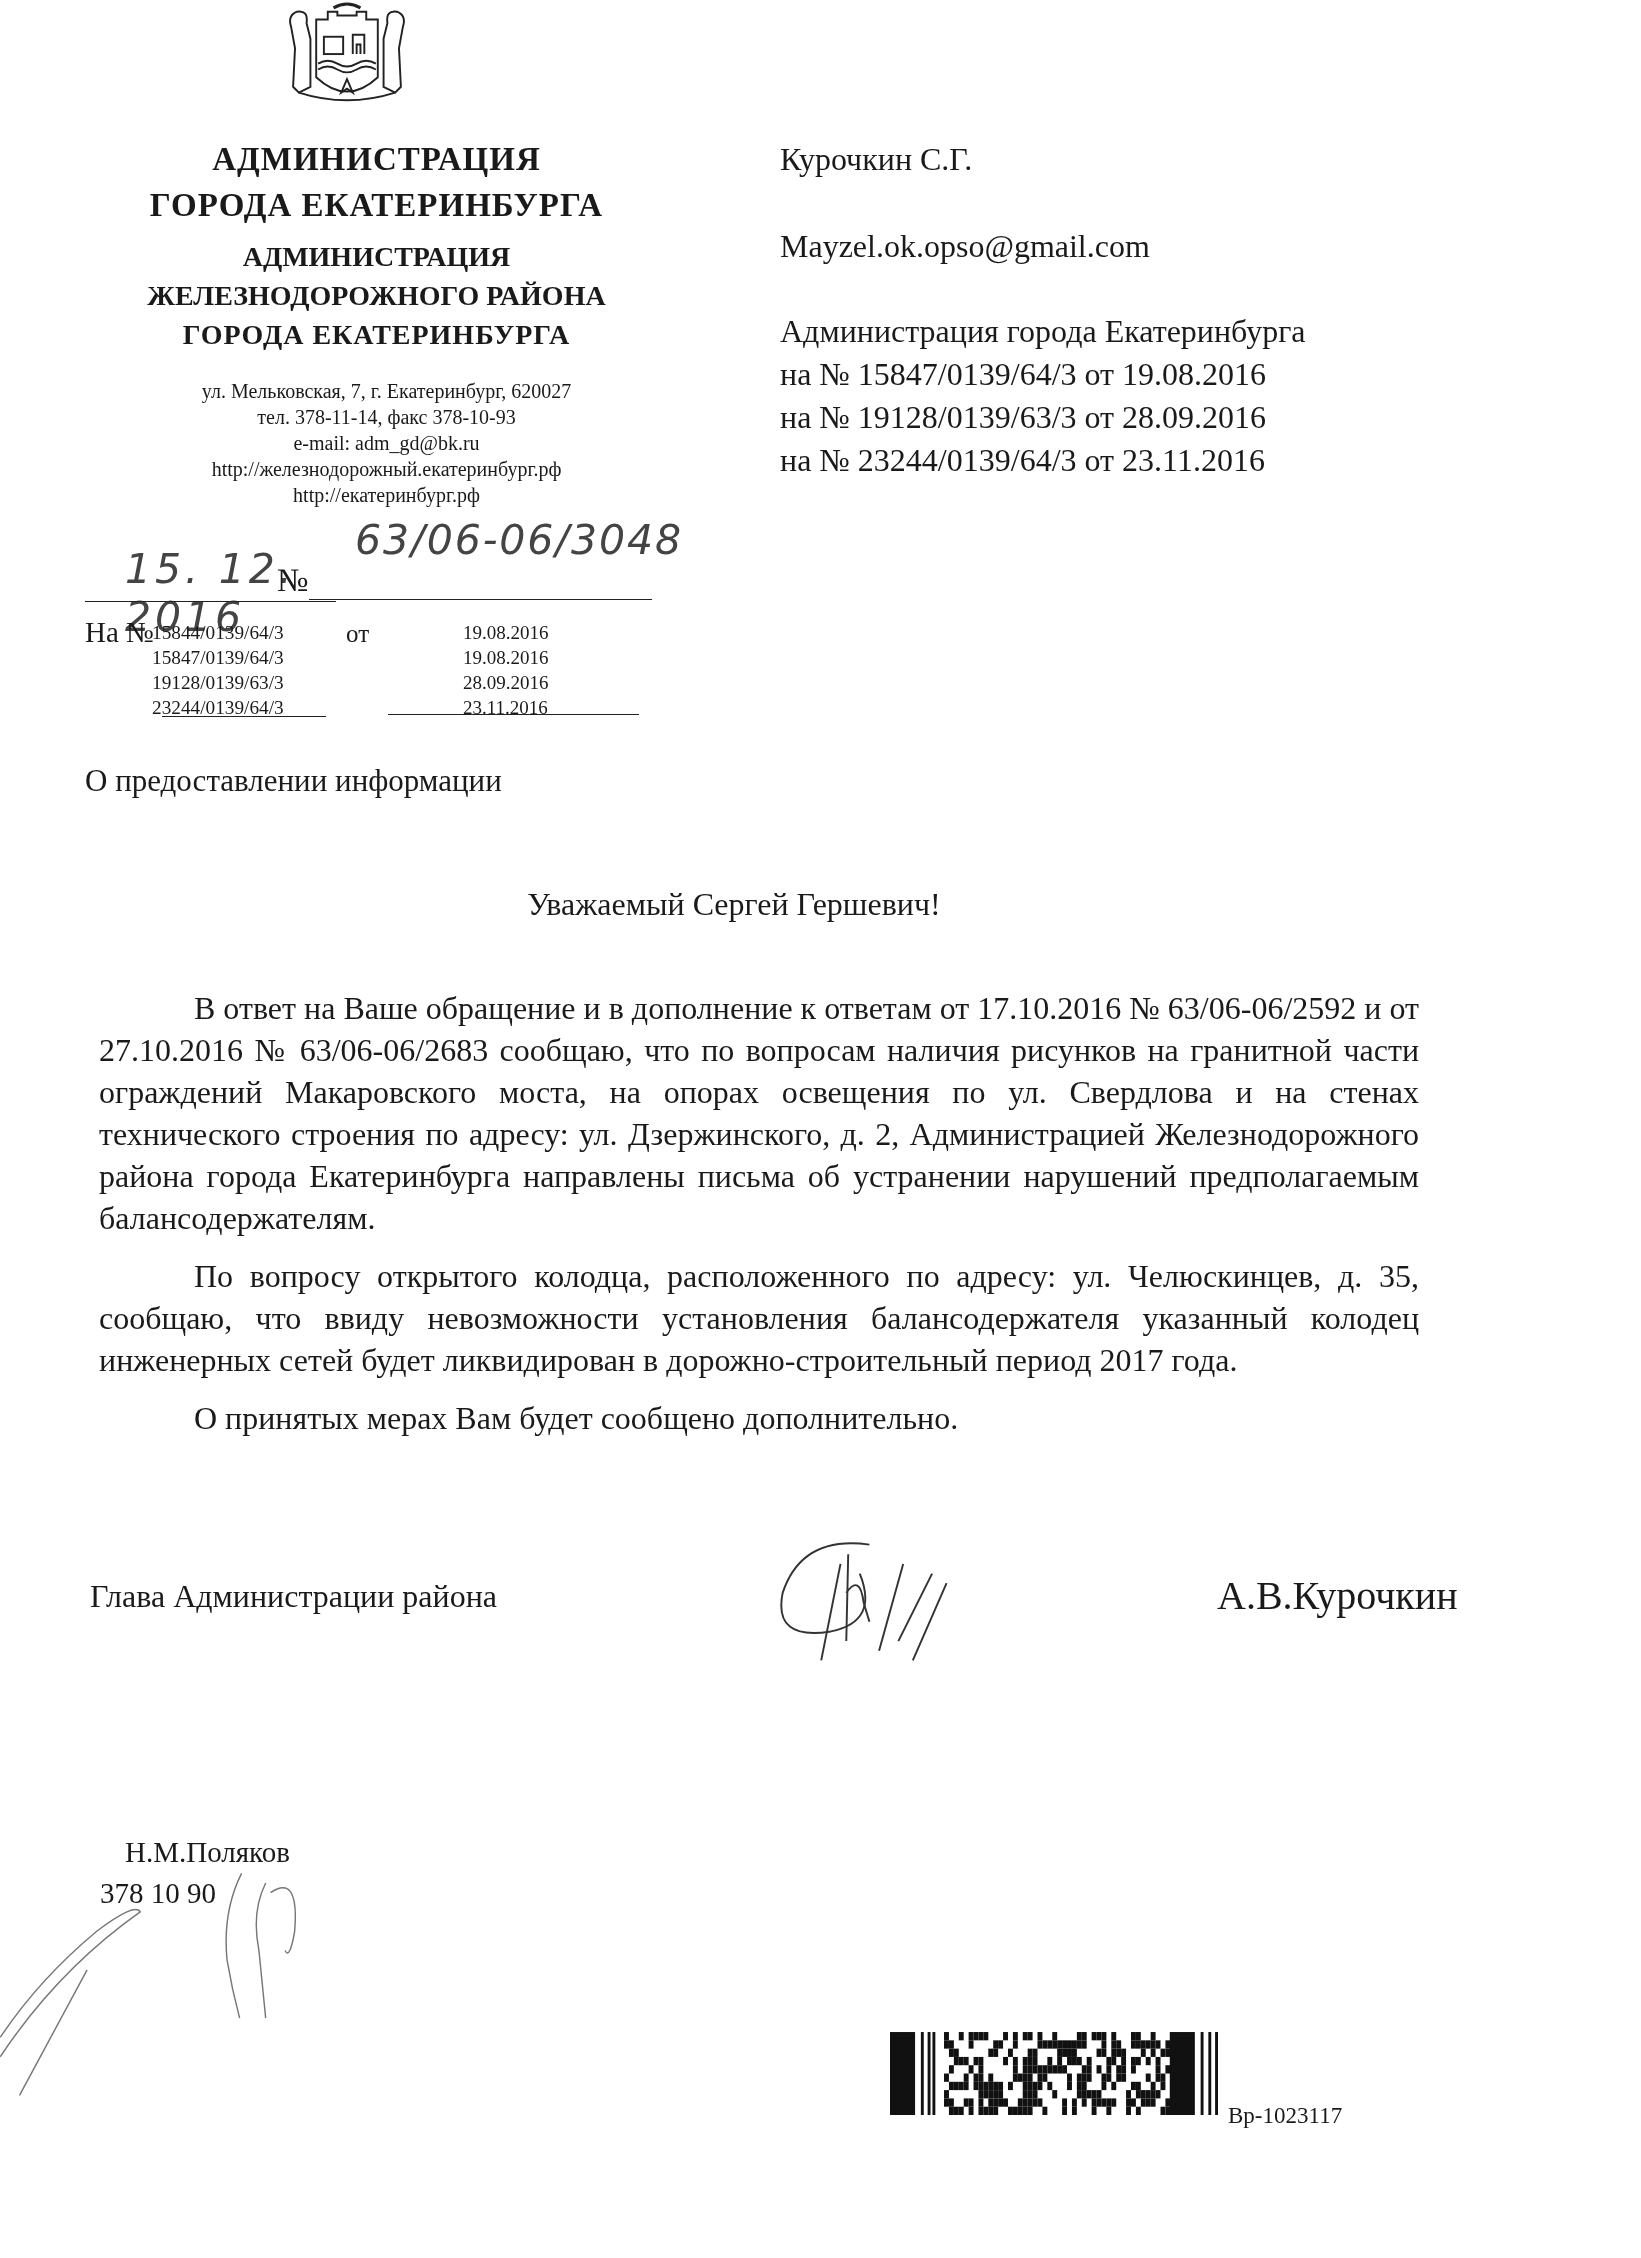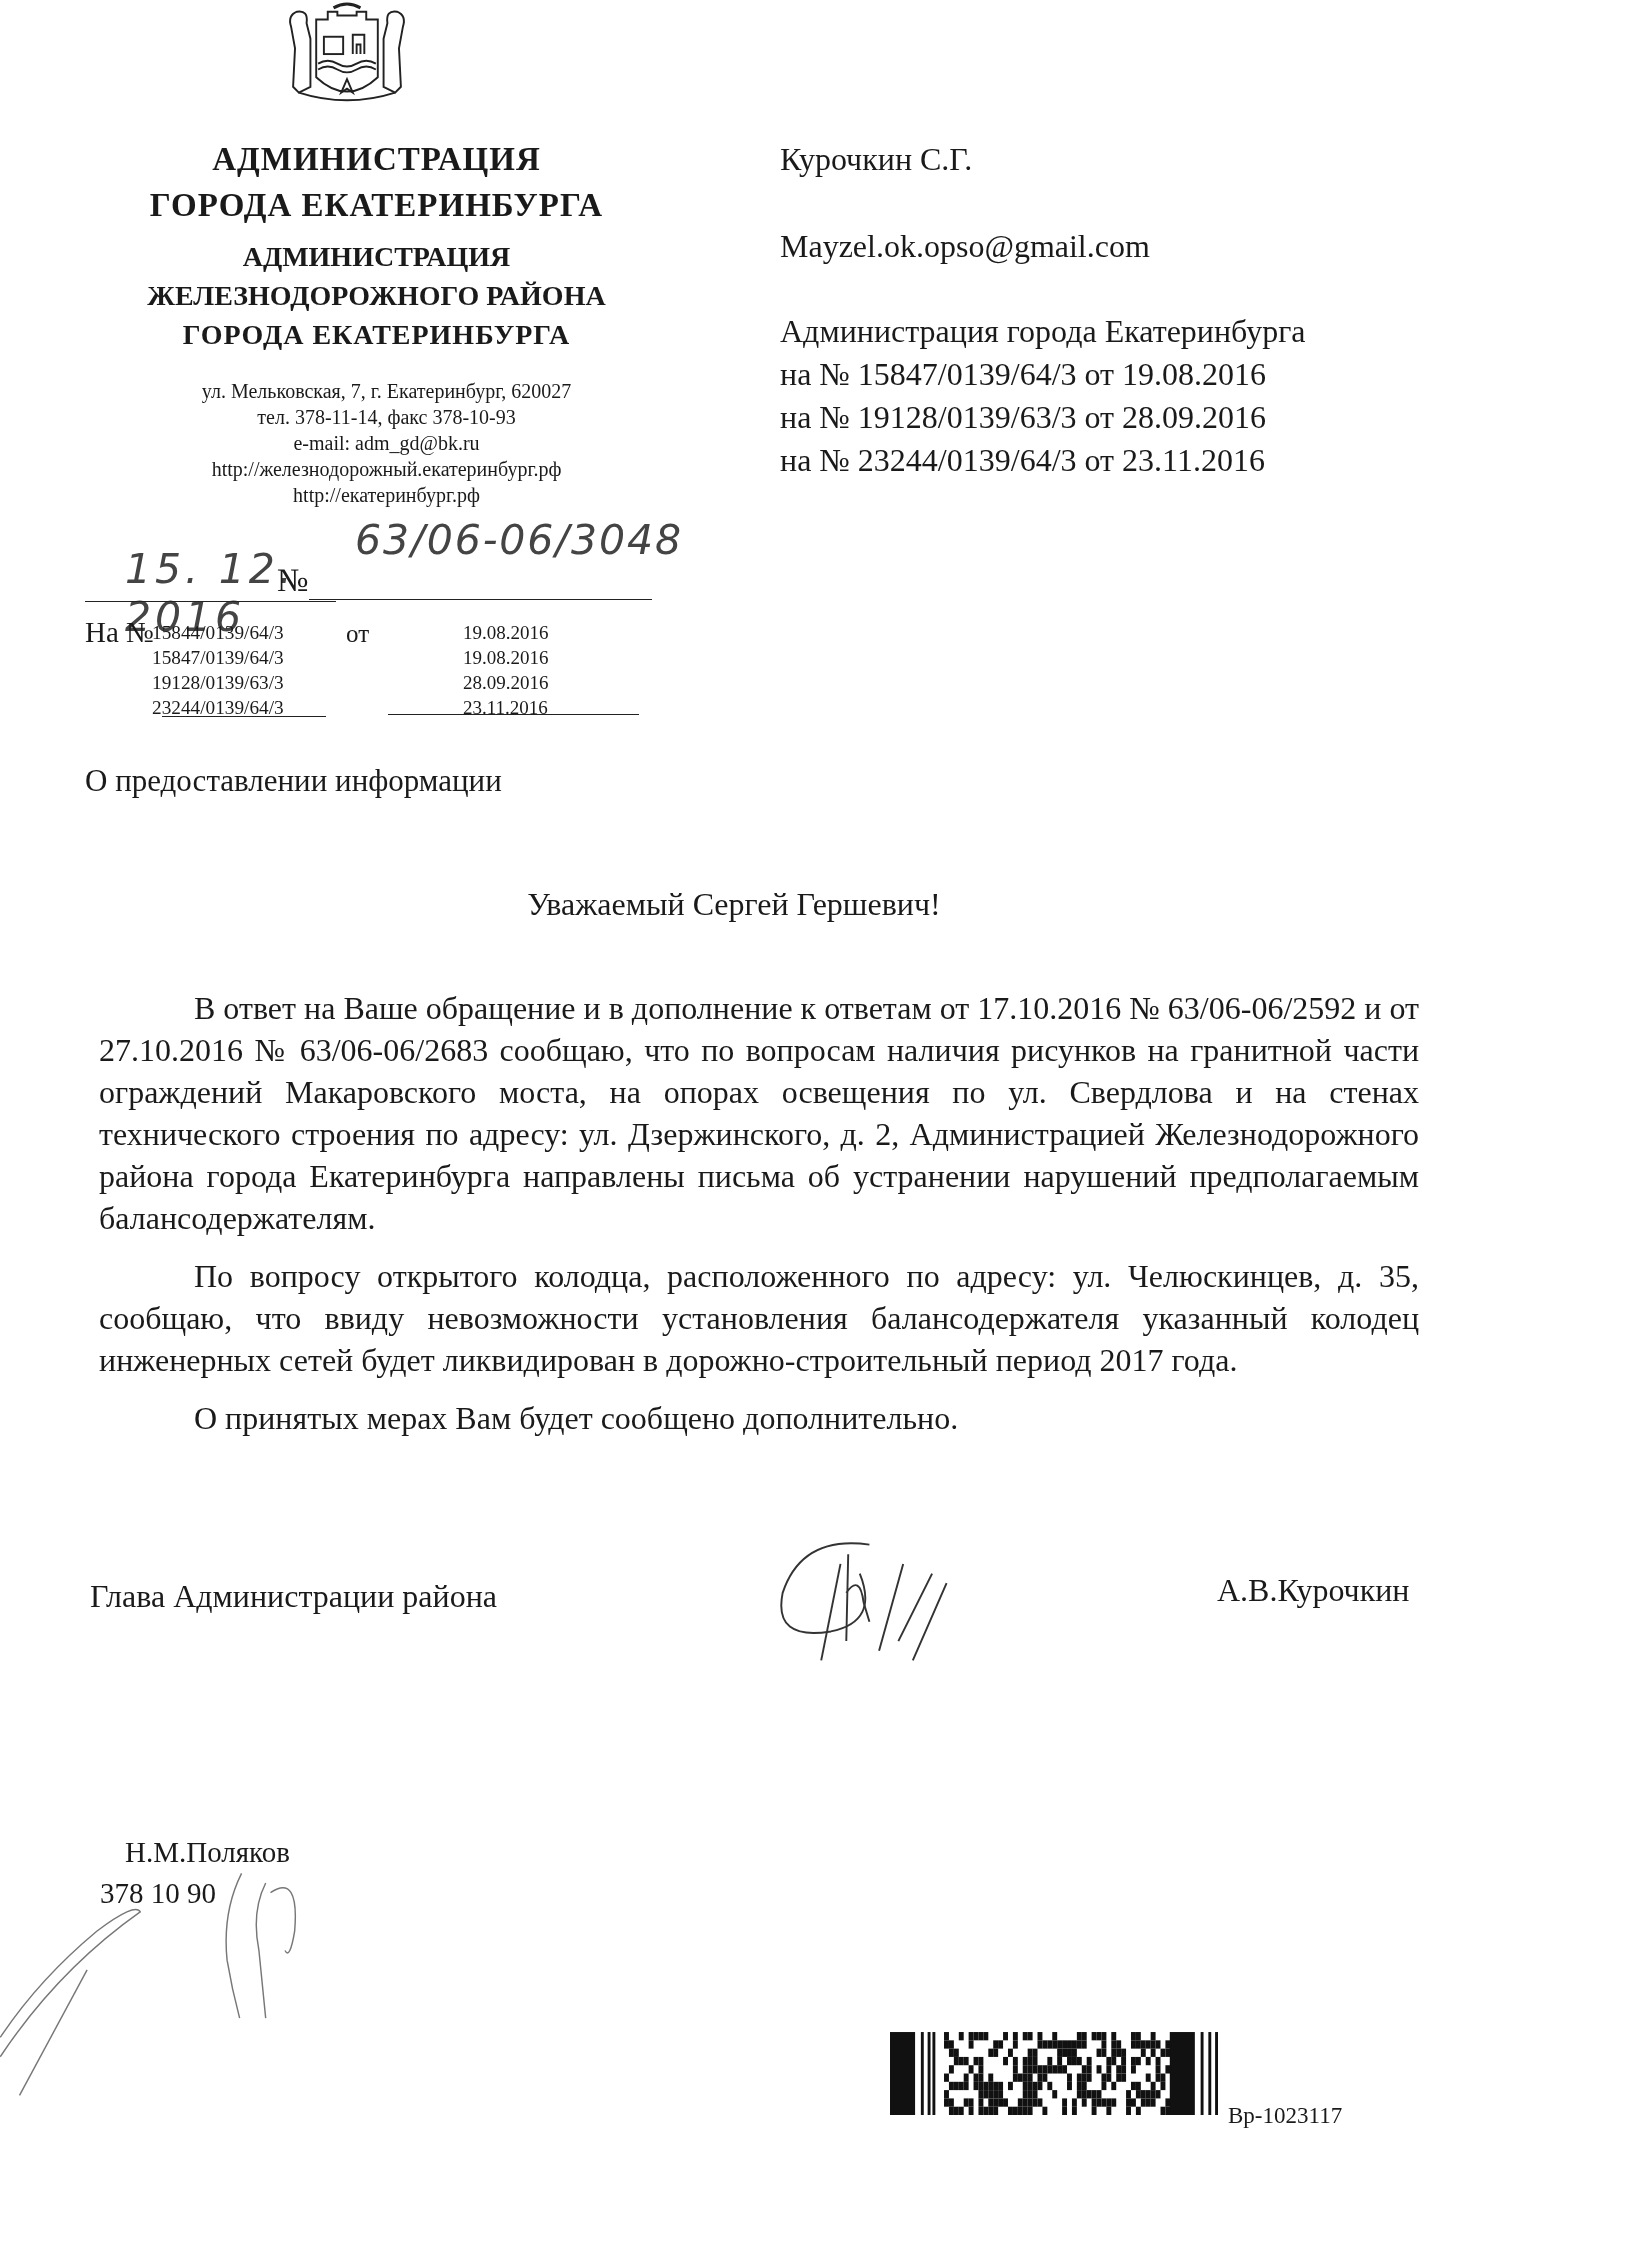--- a/index.html
+++ b/index.html
@@ -47,21 +47,21 @@
   #recip-org { top: 313px; }
   #recip-refs { top: 353px; line-height: 43px; }
 
   
   #salutation { left: 0; width: 1468px; text-align: center; top: 886px; font-size: 32px; }
   #body { left: 83px; top: 971px; width: 1352px; font-size: 32px; line-height: 42px; text-align: justify; }
   #body p { margin: 16px; text-indent: 95px; }
 
   
   #sig-position { left: 90px; top: 1578px; font-size: 32px; }
-  #sig-name { left: 1217px; top: 1572px; font-size: 32px; }
+  #sig-name { left: 1217px; top: 1572px; font-size: 40px; }
   #sig-scribble { left: 763px; top: 1535px; width: 290px; height: 135px; }
 
   
   #exec-name { left: 100px; top: 1836px; font-size: 29px; margin-left: 25px; }
   #exec-phone { left: 100px; top: 1877px; font-size: 29px; }
   #exec-scribble { left: 0px; top: 1854px; width: 319px; height: 251px; }
 
   
   #barcode { left: 890px; top: 2028px; width: 328px; height: 92px; }
   #doc-code { left: 1228px; top: 2103px; font-size: 23px; }

